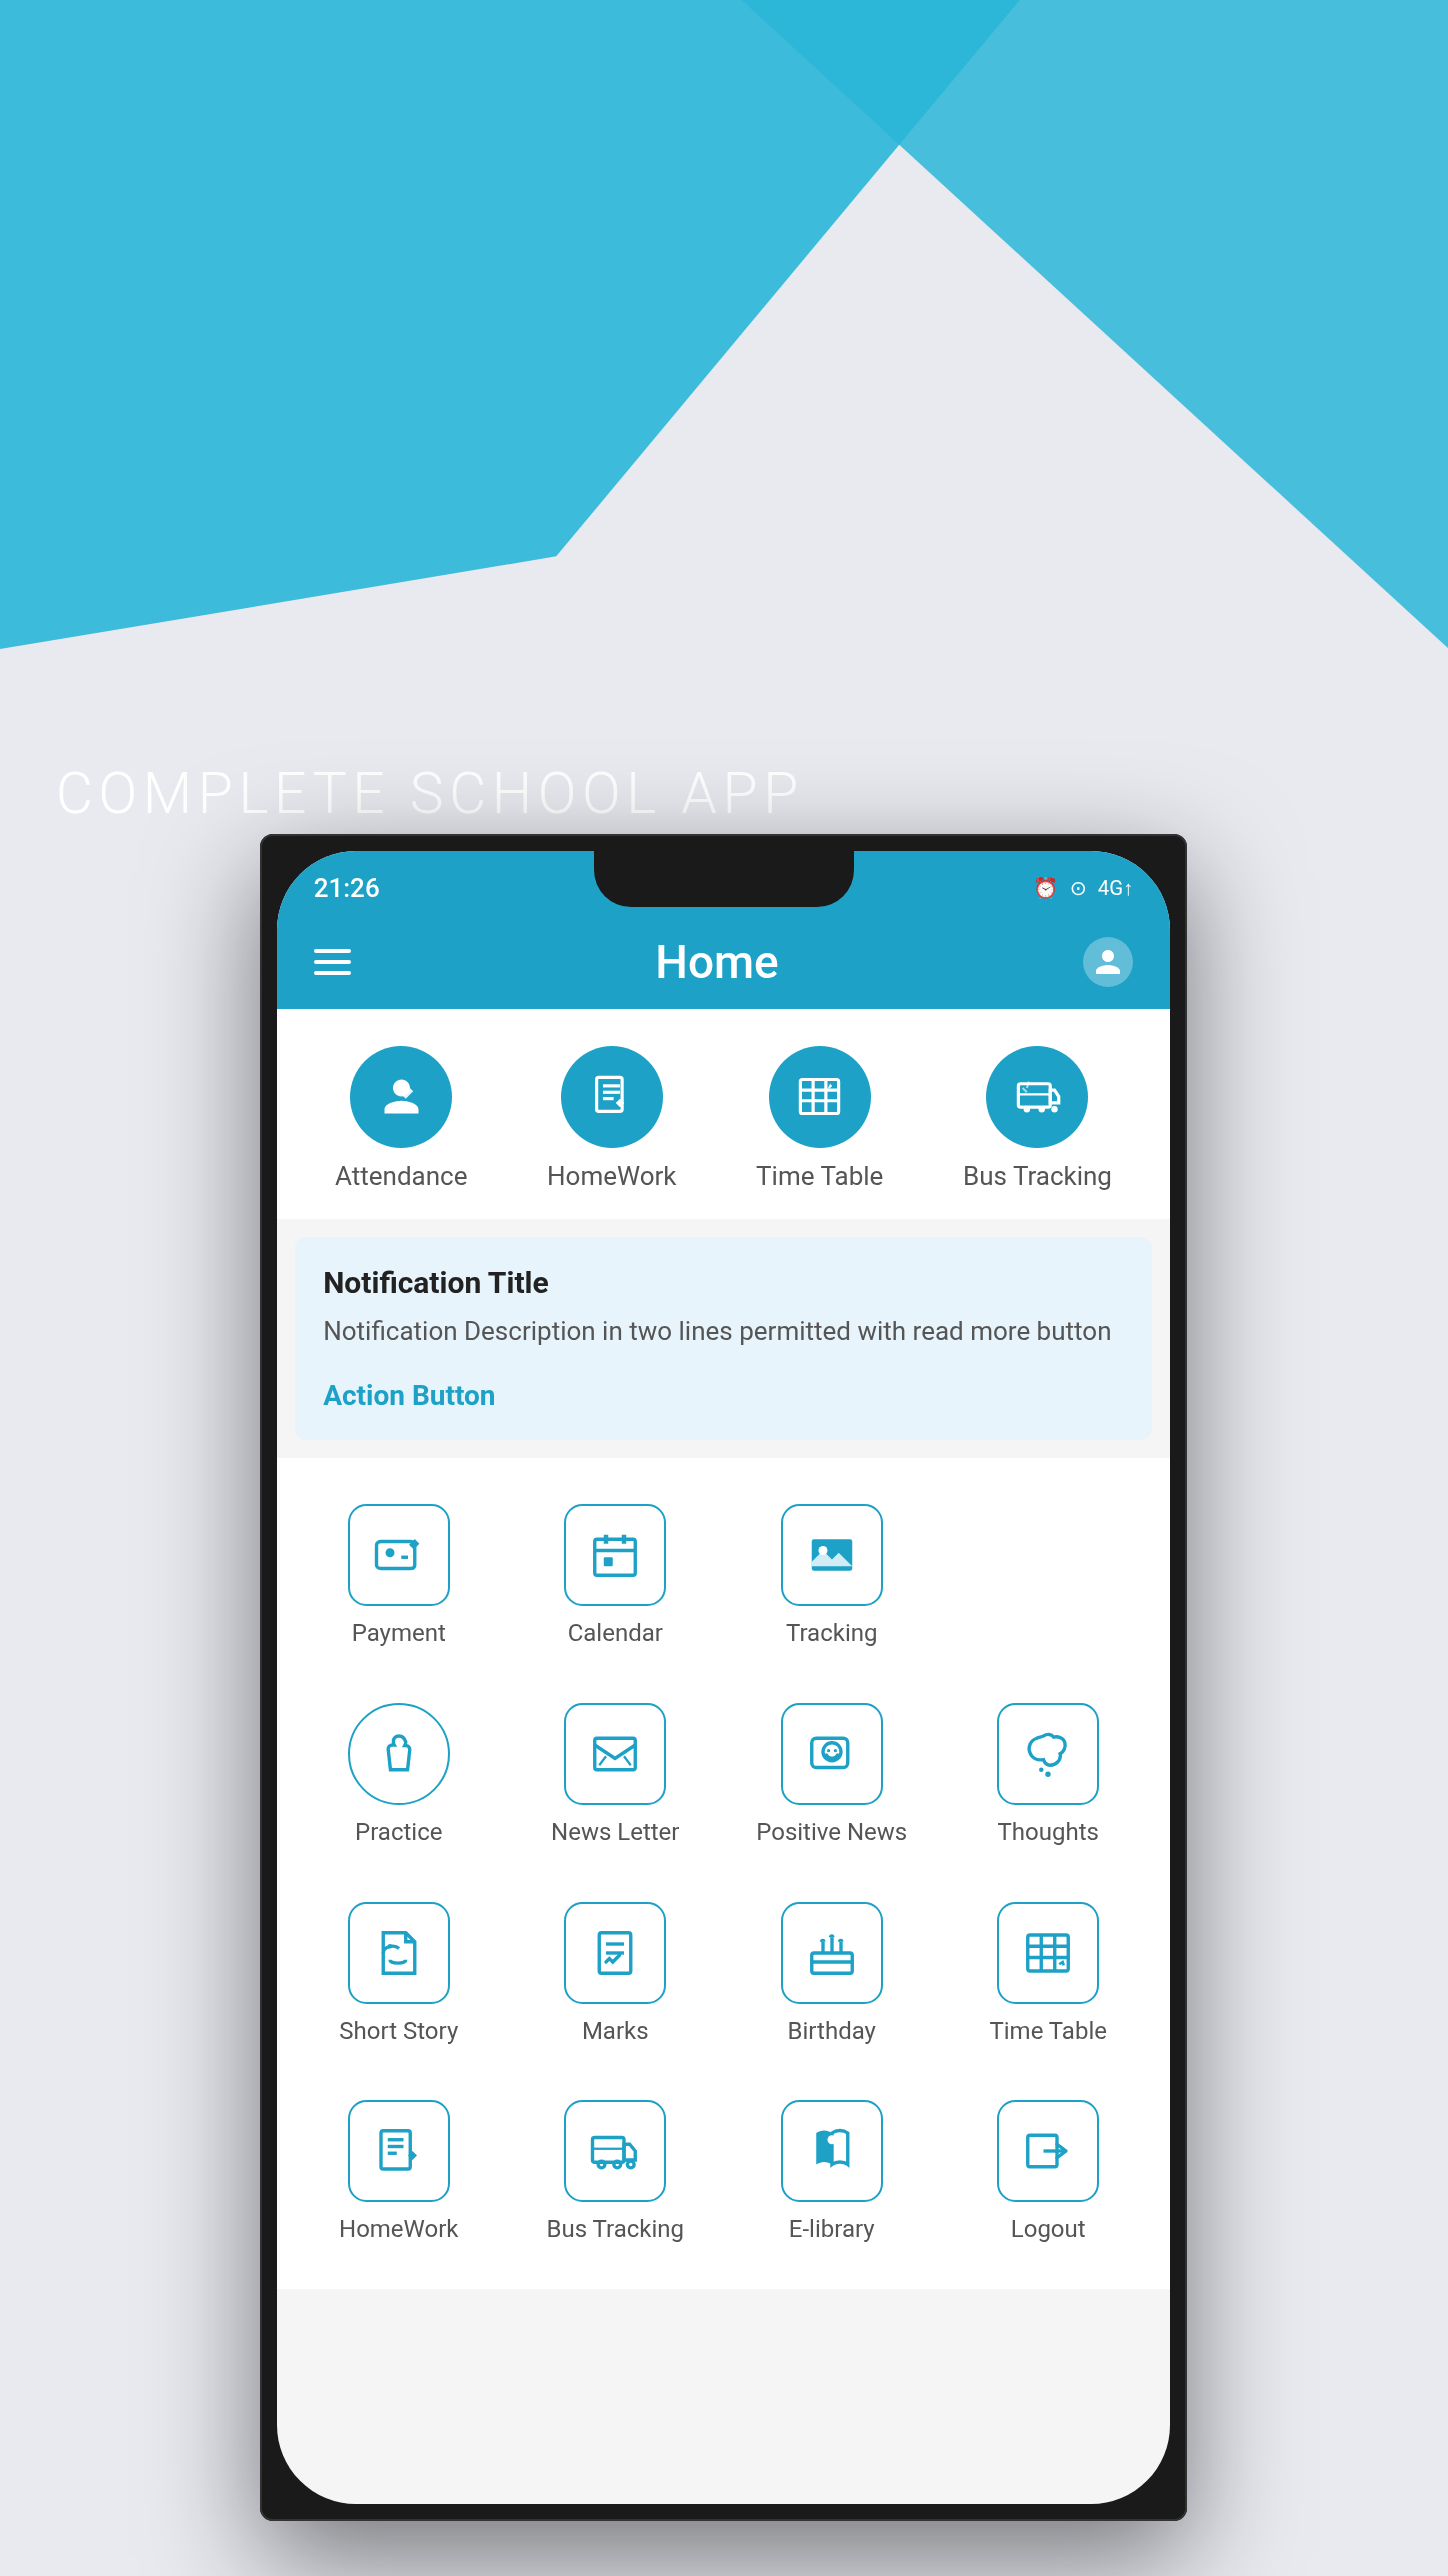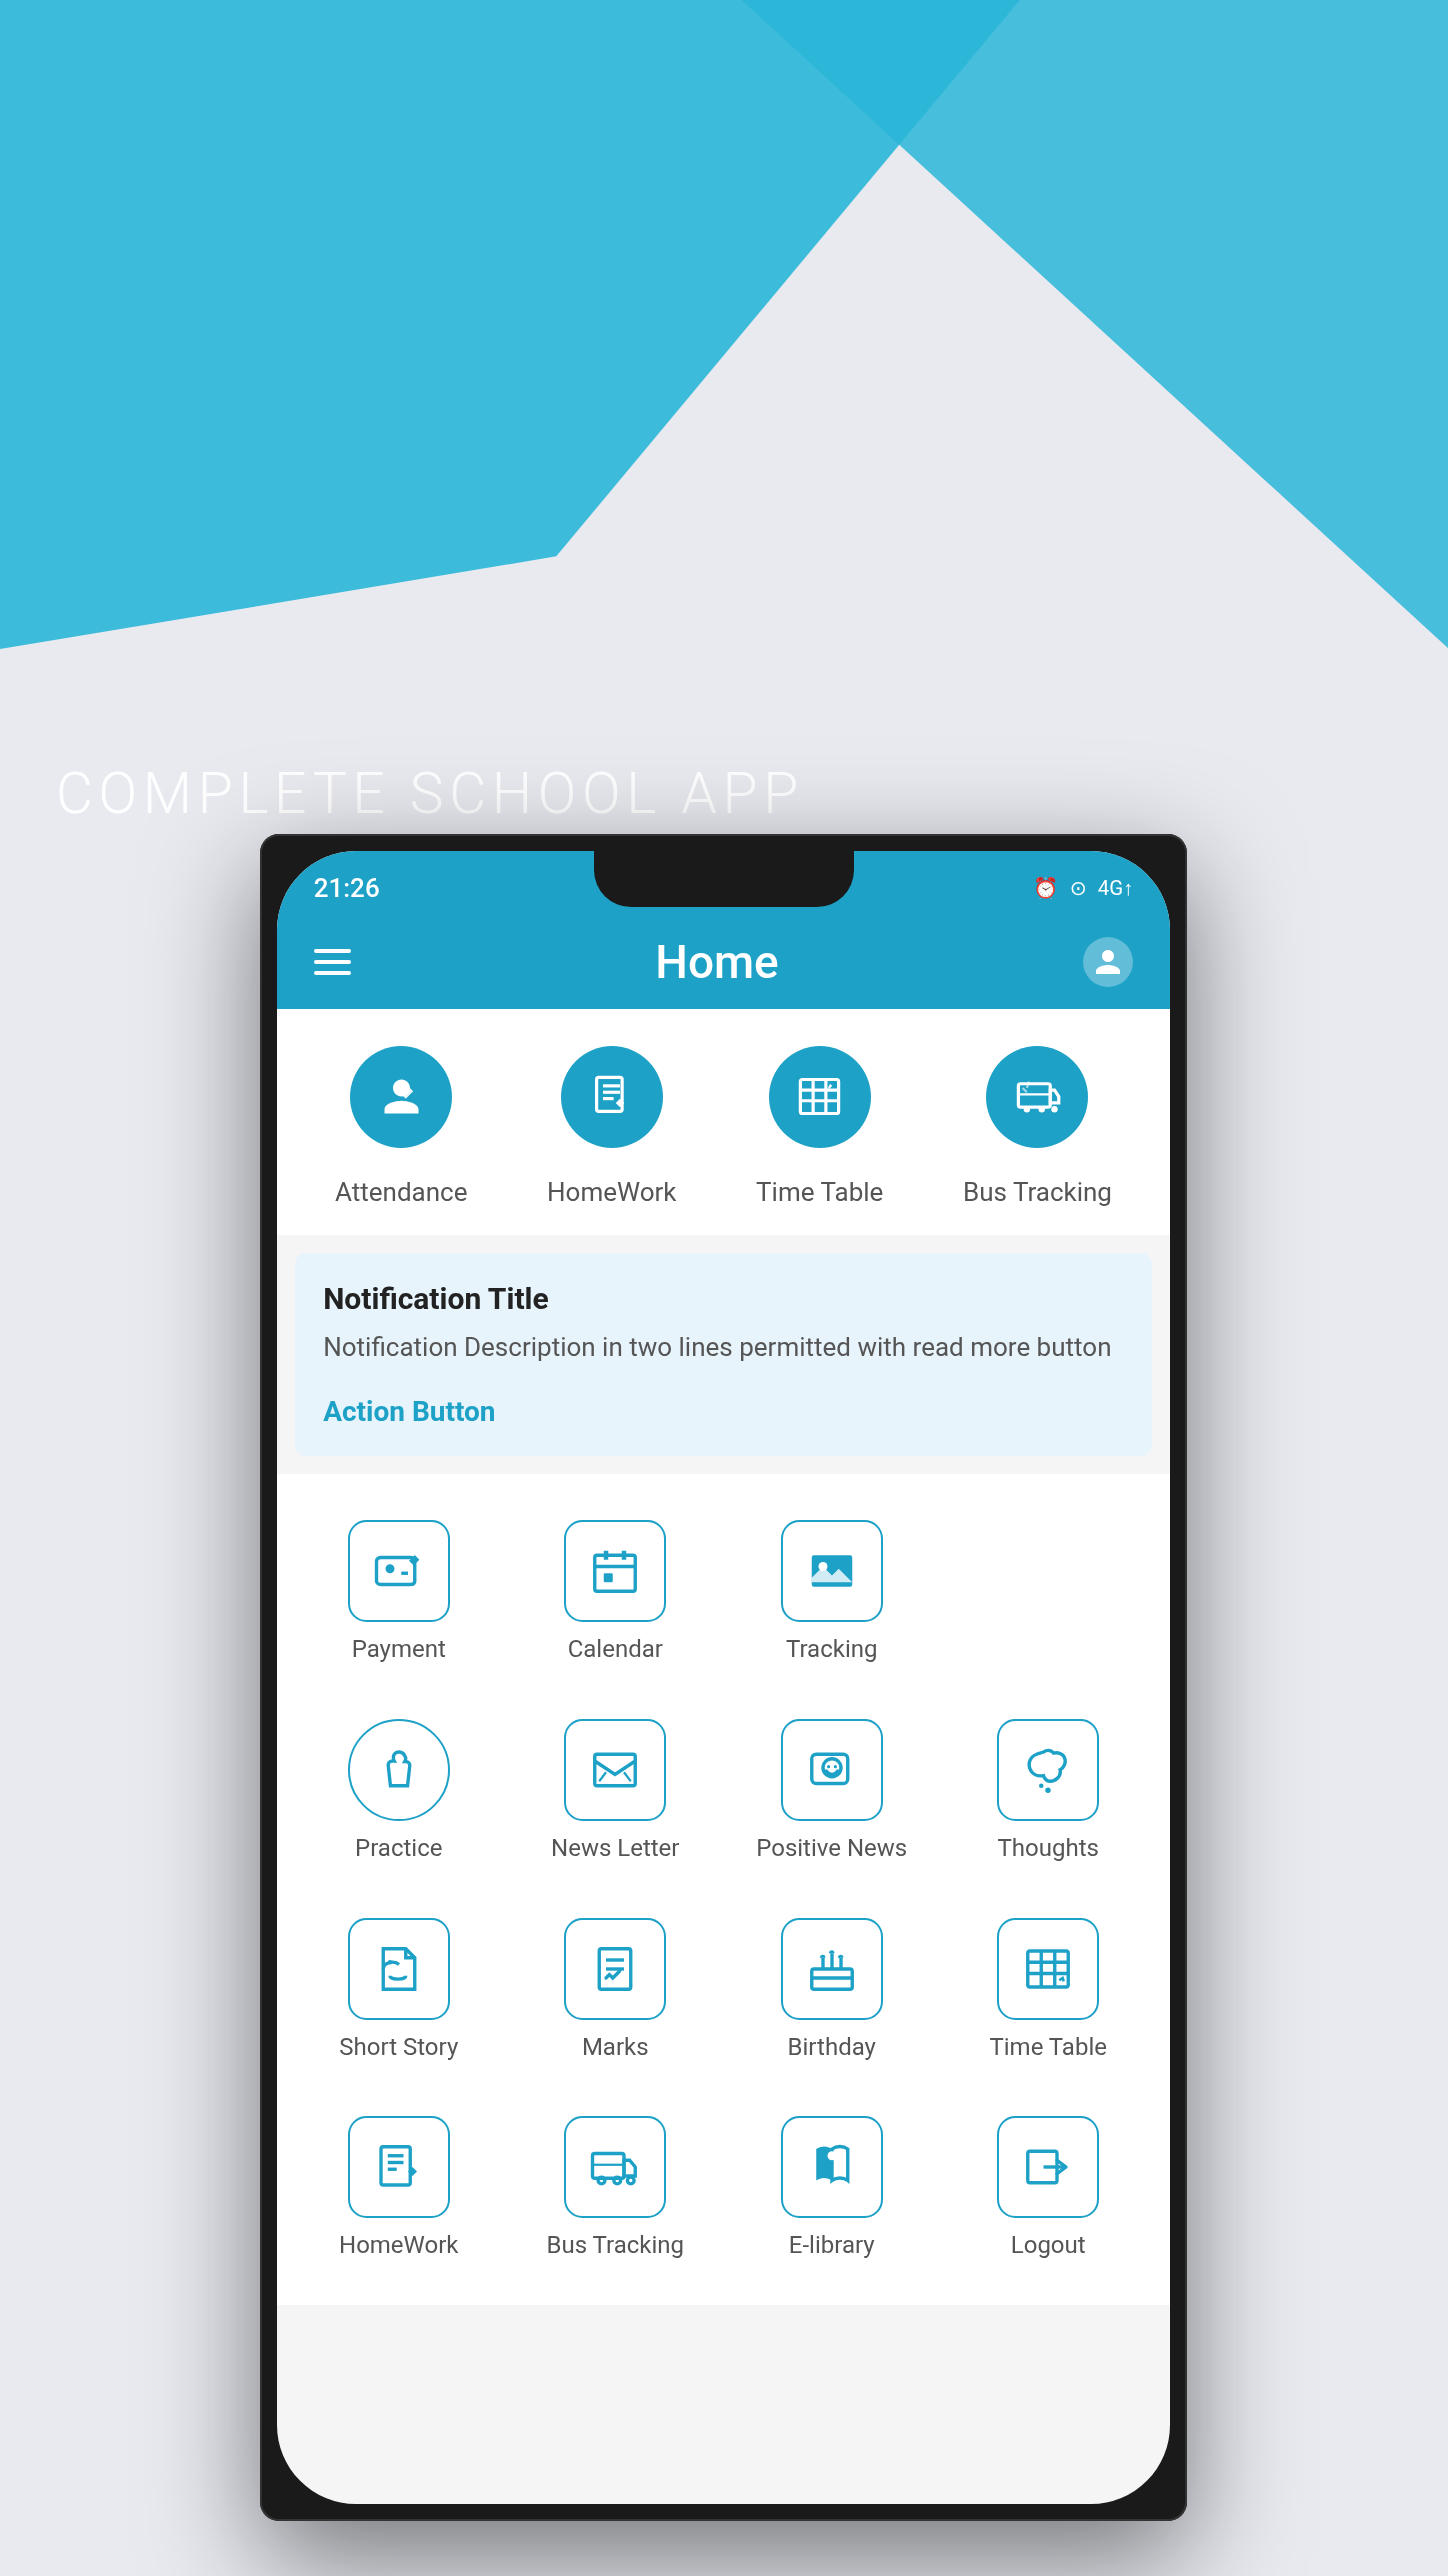--- a/index.html
+++ b/index.html
@@ -40,21 +40,21 @@
       left: 260px;
       width: 927px;
       height: 1687px;
       z-index: 10;
     }
 
     .phone-outer {
       width: 100%;
       height: 100%;
       background: #1a1a1a;
-      border-radius: 19px;
+      border-radius: 13px;
       padding: 16.7px;
       box-shadow: 0 37px 111px rgba(0,0,0,0.5), inset 0 0 0 1.9px #333;
       position: relative;
     }
 
     .phone-screen {
       width: 100%;
       height: 100%;
       background: #f5f5f5;
       border-radius: 79px;
@@ -151,21 +151,21 @@
       display: flex;
       justify-content: space-around;
       padding: 37px 18.5px 28px;
       background: white;
     }
 
     .icon-item {
       display: flex;
       flex-direction: column;
       align-items: center;
-      gap: 29px;
+      gap: 13px;
       cursor: pointer;
     }
 
     .icon-circle {
       width: 102px;
       height: 102px;
       border-radius: 50%;
       background: #1da1c7;
       display: flex;
       align-items: center;

